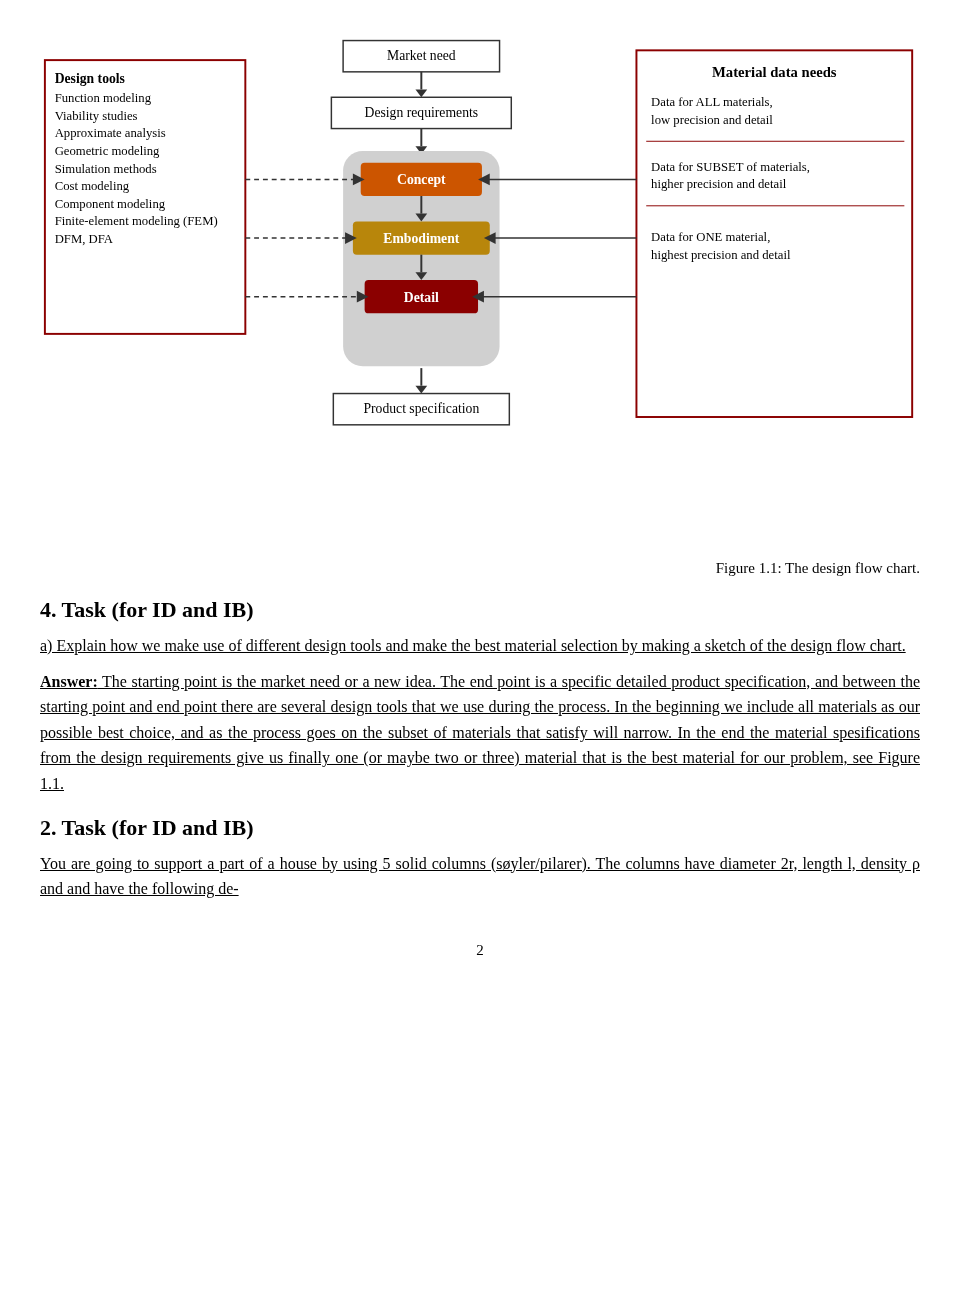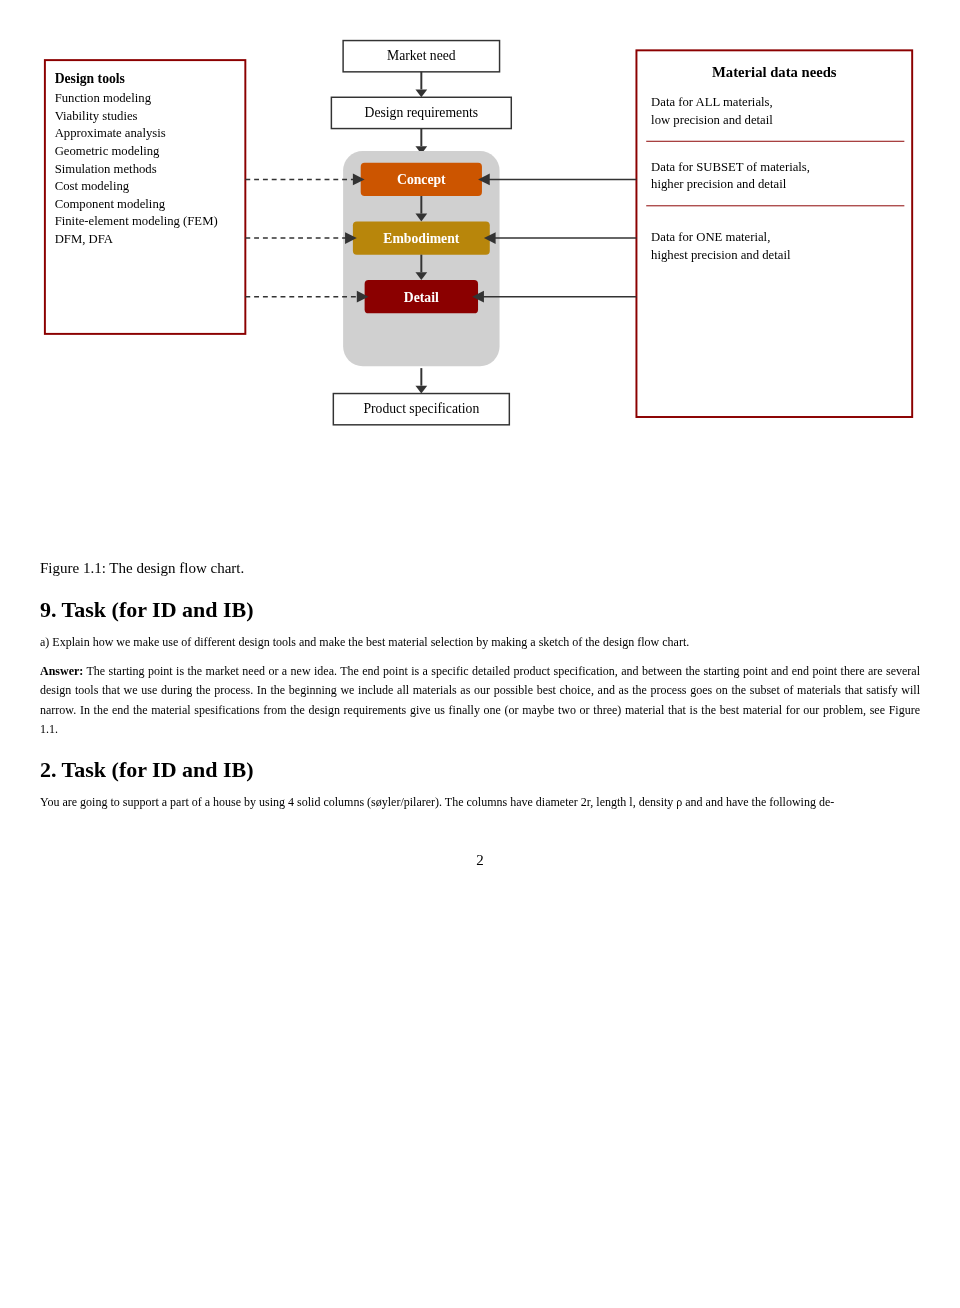--- a/index.html
+++ b/index.html
@@ -17,38 +17,39 @@
     .figure-area {
       width: 100%;
       margin-bottom: 20px;
       position: relative;
       display: flex;
       justify-content: center;
     }
 
     
     .figure-caption {
-      text-align: left;
+      text-align: right;
       font-size: 15px;
       margin: 10px 0 20px 0;
     }
 
     
     .section-heading {
       font-size: 22px;
       font-weight: bold;
       margin: 18px 0 10px 0;
     }
 
     
     .body-text {
-      font-size: 12px;
+      font-size: 16px;
       line-height: 1.6;
       text-align: justify;
       margin-bottom: 10px;
+      text-decoration: underline;
     }
 
     .body-text .answer-label {
       font-weight: bold;
     }
 
     
     .page-number {
       text-align: center;
       margin-top: 40px;
@@ -148,34 +149,34 @@
     <line x1="610" y1="267" x2="448" y2="267" stroke="#333" stroke-width="1.5"></line>
     <polygon points="454,261 442,267 454,273" fill="#333"></polygon>
   </svg>
 </div>
 
 <div class="figure-caption">
   <span>Figure 1.1: The design flow chart.</span>
 </div>
 
 <div class="section-heading">
-  <span>9. Task (for ID and IB)</span>
+  <span>4. Task (for ID and IB)</span>
 </div>
 
 <p class="body-text">
   <span>a) Explain how we make use of different design tools and make the best material selection by making a sketch of the design flow chart.</span>
 </p>
 
 <p class="body-text">
   <span class="answer-label">Answer:</span><span> The starting point is the market need or a new idea.</span> <span>The end point is a specific detailed product specification, and between the starting point and end point there are several design tools that we use during the process. In the beginning we include all materials as our possible best choice, and as the process goes on the subset of materials that satisfy will narrow. In the end the material spesifications from the design requirements give us finally one (or maybe two or three) material that is the best material for our problem, see Figure 1.1.</span>
 </p>
 
 <div class="section-heading" style="">
   <span>2. Task (for ID and IB)</span>
 </div>
 
 <p class="body-text">
-  <span>You are going to support a part of a house by using 4 solid columns (søyler/pilarer). The columns have diameter 2r, length l, density ρ and and have the following de-</span>
+  <span>You are going to support a part of a house by using 5 solid columns (søyler/pilarer). The columns have diameter 2r, length l, density ρ and and have the following de-</span>
 </p>
 
 <div class="page-number">
   <span>2</span>
 </div>
 
 </body></html>

